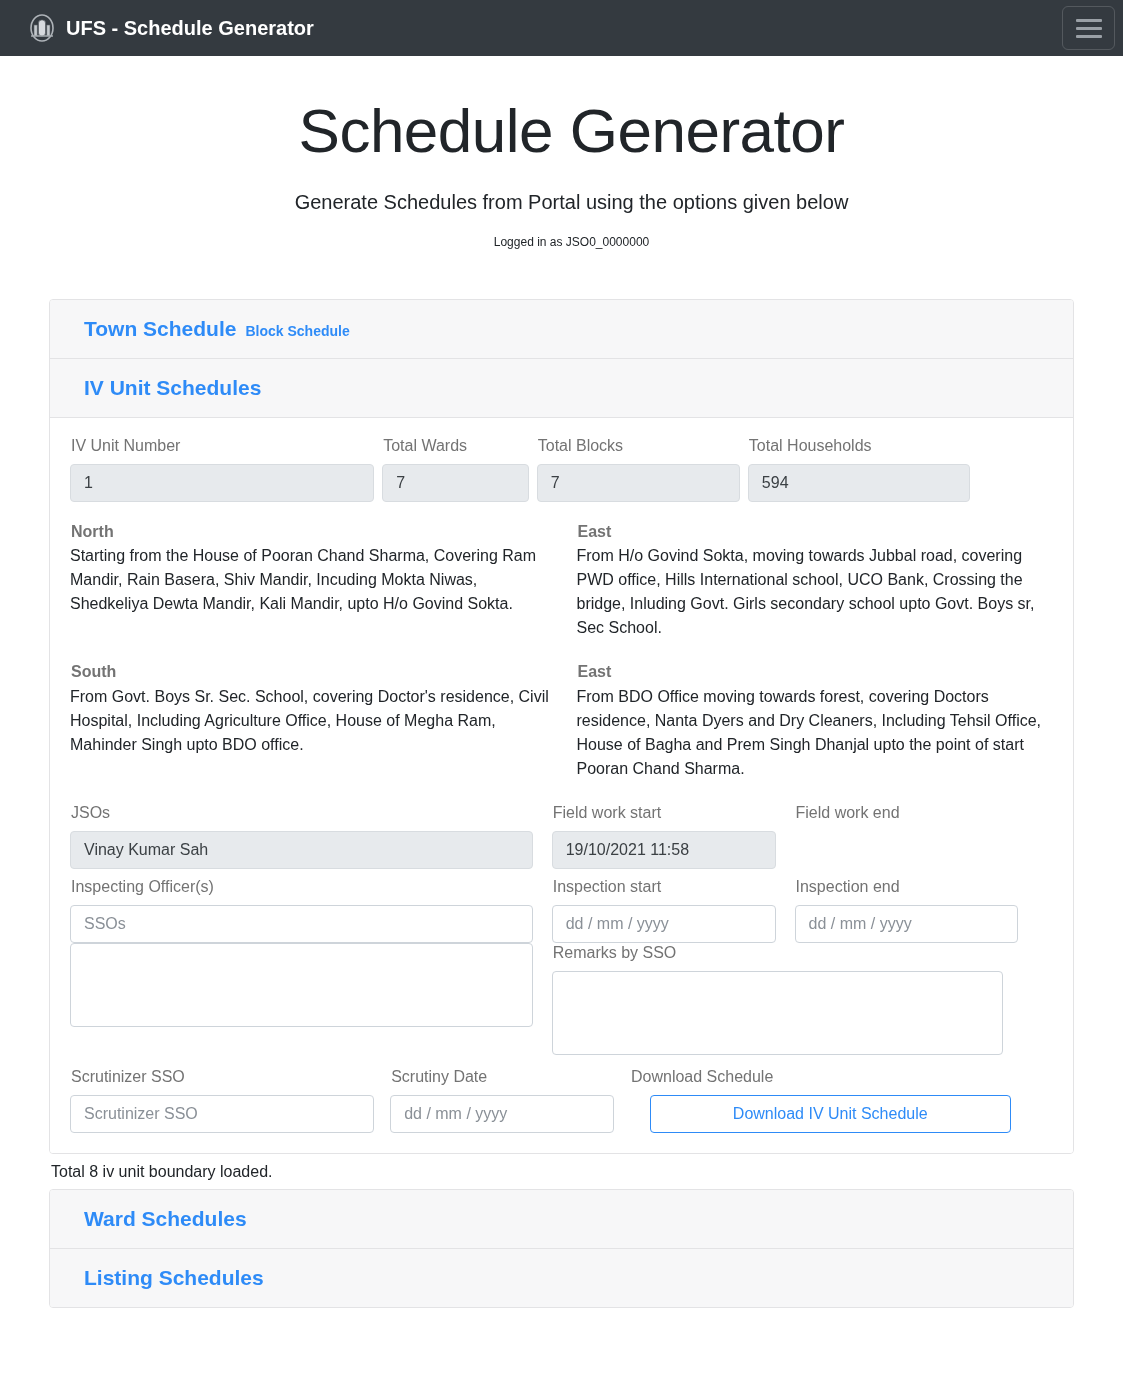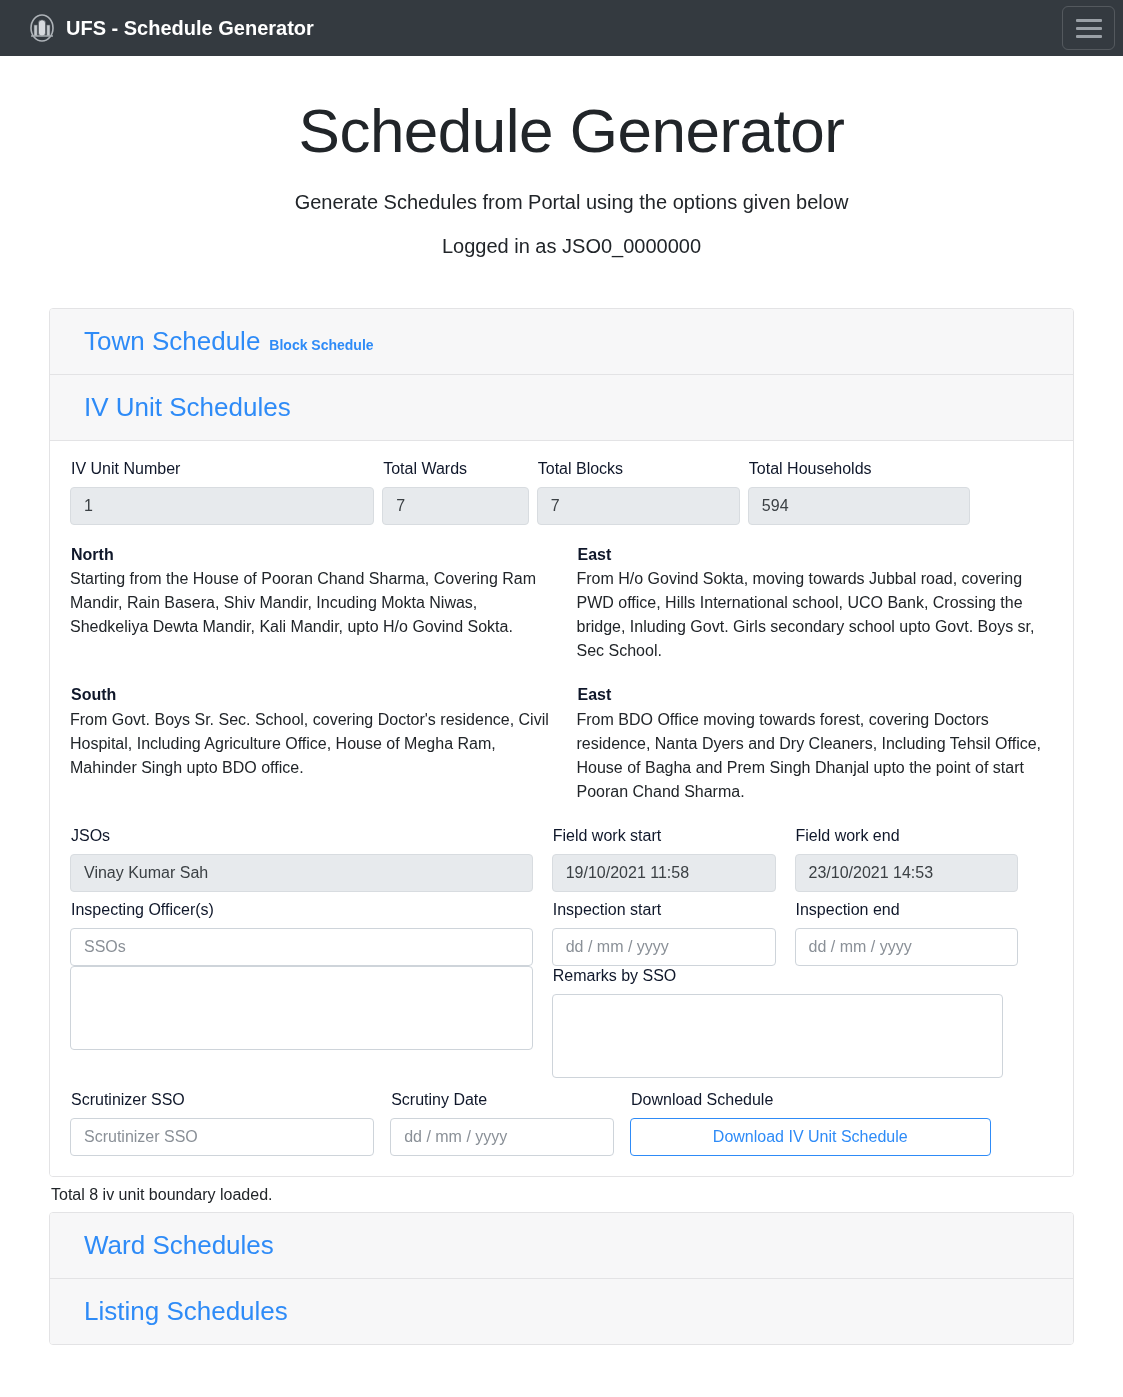--- a/index.html
+++ b/index.html
@@ -68,21 +68,21 @@
     color: #212529;
     margin: 0;
   }
   .page-sub {
     font-size: 20px;
     font-weight: 400;
     color: #212529;
     margin: 26px 0 0 0;
   }
   .page-user {
-    font-size: 20px;
+    font-size: 12px;
     color: #212529;
     margin: 21px 0 0 0;
   }
 
   
   .wrap { padding: 0 49px; margin-top: 50px; }
   .card {
     border: 1px solid #e3e3e5;
     border-radius: 4px;
     background: #ffffff;
@@ -92,41 +92,41 @@
     background: #f7f7f8;
     border-bottom: 1px solid #e3e3e5;
     padding: 17px 0 17px 34px;
     display: flex;
     align-items: baseline;
     gap: 9px;
   }
   .card-header.lvl2 { padding-left: 34px; }
   .hdr-link-lg {
     color: #2e8bf7;
-    font-size: 26px;
-    font-weight: 400;
+    font-size: 21px;
+    font-weight: 700;
     text-decoration: none;
     cursor: pointer;
   }
   .hdr-link-sm {
     color: #2e8bf7;
     font-size: 14px;
     font-weight: bold;
     text-decoration: none;
     cursor: pointer;
   }
   .card-body { padding: 18px 16px 20px 16px; background: #fff; }
 
   
   .row { display: flex; }
   .fgroup { padding: 0 4px; margin-bottom: 0; }
   .flabel {
     display: block;
     font-size: 16px;
-    color: #0f172a;
+    color: #737373;
     margin: 0 0 9px 1px;
     line-height: 1.2;
   }
   .flabel.bold { font-weight: bold; font-size: 16px; margin-bottom: 3px; }
   .ftext {
     font-size: 16px;
     line-height: 24px;
     color: #212529;
     margin: 0;
   }
@@ -158,20 +158,21 @@
     height: 38px;
     border: 1px solid #2e8bf7;
     border-radius: 4px;
     background: #ffffff;
     color: #2e8bf7;
     font-family: "Liberation Sans", sans-serif;
     font-size: 16px;
     font-weight: 400;
     cursor: pointer;
     padding: 0;
+    margin-left: 20px;
   }
 
   .status-line {
     font-size: 16px;
     color: #212529;
     padding: 9px 0 8px 2px;
     margin: 0;
   }
 
   .footer-cards { border: 1px solid #e3e3e5; border-radius: 4px; overflow: hidden; }
@@ -266,21 +267,20 @@
         <div class="fgroup" style="width:47.5%;">
           <label class="flabel">JSOs</label>
           <input class="ctl disabled" type="text" disabled="" value="Vinay Kumar Sah" style="">
         </div>
         <div class="fgroup" style="width:24.5%;padding-left:15px;">
           <label class="flabel">Field work start</label>
           <input class="ctl disabled" type="text" disabled="" value="19/10/2021 11:58" style="">
         </div>
         <div class="fgroup" style="width:24.5%;padding-left:15px;">
           <label class="flabel">Field work end</label>
-          <input class="ctl disabled" type="text" disabled="" value="23/10/2021 14:53" style="">
         </div>
       </div>
 
       <div class="row" style="">
         <div class="fgroup" style="width:47.5%;">
           <label class="flabel">Inspecting Officer(s)</label>
           <input class="ctl" type="text" placeholder="SSOs" style="">
         </div>
         <div class="fgroup" style="width:24.5%;padding-left:15px;">
           <label class="flabel">Inspection start</label>

